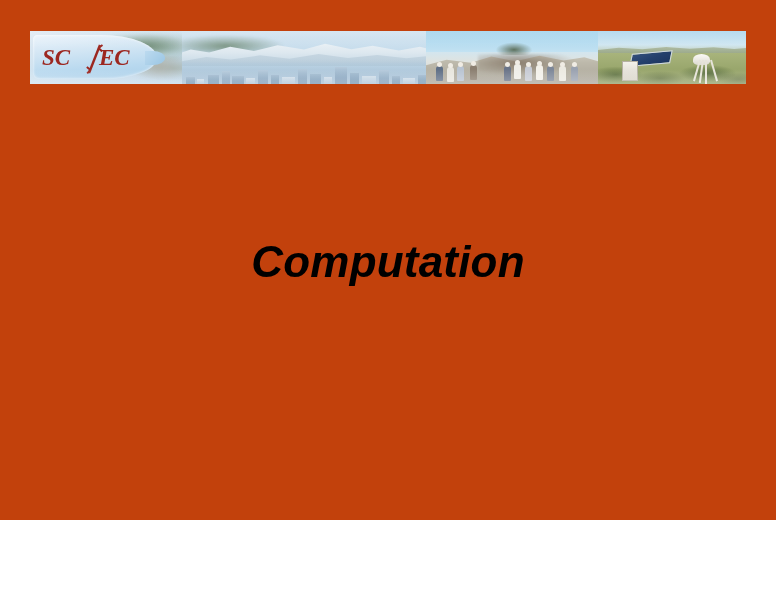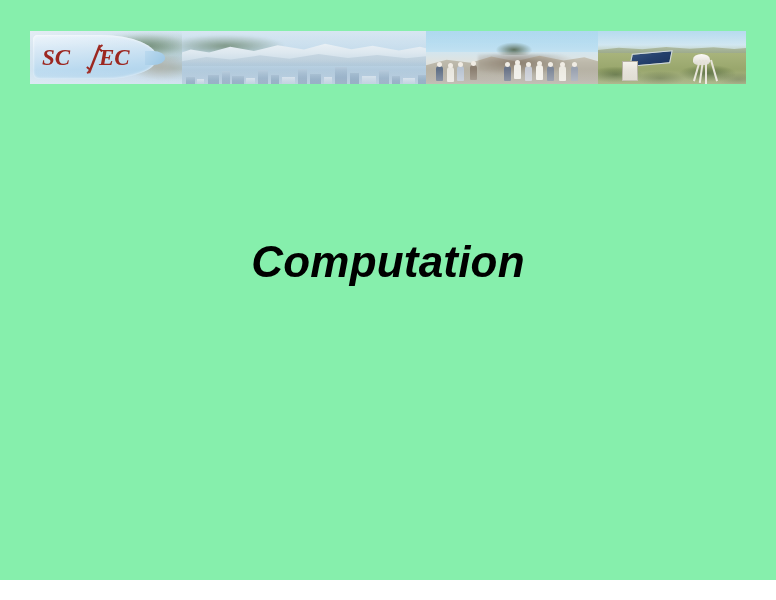--- a/index.html
+++ b/index.html
@@ -13,22 +13,22 @@
     position: relative;
     overflow: hidden;
     font-family: "Liberation Sans", sans-serif;
   }
 
   
   .slide {
     position: absolute;
     left: 0; top: 0;
     width: 776px;
-    height: 580px;
-    background: #86efac;
+    height: 520px;
+    background: #c2410c;
   }
 
   
   .banner {
     position: absolute;
     left: 30px;
     top: 31px;
     width: 716px;
     height: 53px;
     overflow: hidden;

